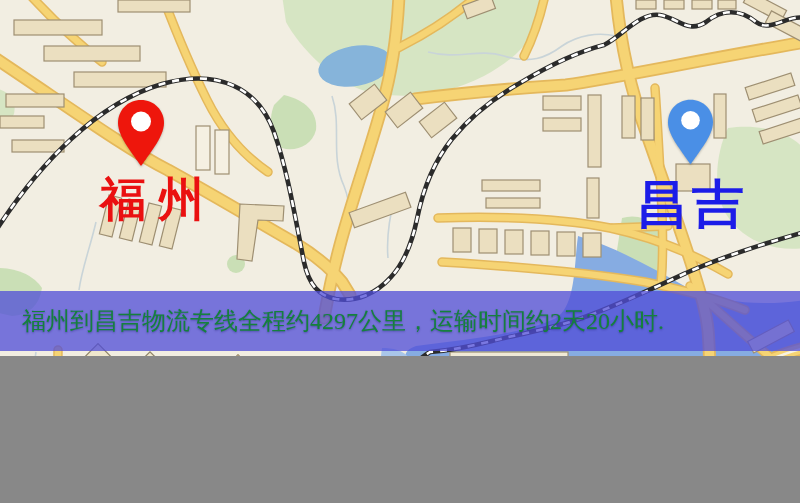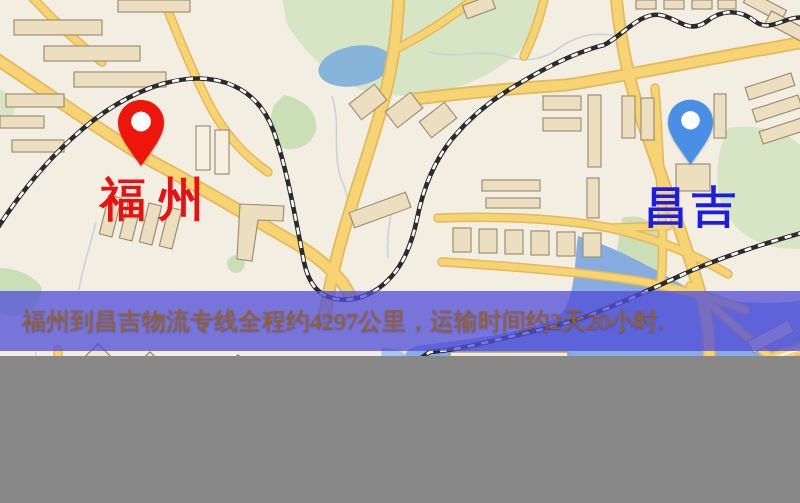--- a/index.html
+++ b/index.html
@@ -9,26 +9,26 @@
     background:#f2eee2;
   }
   .stage svg.map{position:absolute;left:0;top:0;display:block;}
   .pin{position:absolute;}
   .pin svg{display:block;filter:drop-shadow(0 1px 1px rgba(0,0,0,.25));}
   .city-label{
     position:absolute;width:140px;text-align:center;
     font-weight:bold;line-height:1;user-select:none;
   }
   .city-label.origin{left:82px;top:177px;font-size:46px;letter-spacing:12px;color:#ea1010;text-indent:12px;}
-  .city-label.dest{left:620px;top:186px;font-size:44px;letter-spacing:4px;color:#1c1ce8;text-indent:4px;}
+  .city-label.dest{left:620px;top:179px;font-size:52px;letter-spacing:4px;color:#1c1ce8;text-indent:4px;}
   .banner{
     position:absolute;left:0;top:291px;width:800px;height:60px;
     background:rgba(80,78,216,0.76);
     display:flex;align-items:center;
-    color:#a16207;font-size:24px;
+    color:#15803d;font-size:24px;
     padding-left:22px;box-sizing:border-box;
     text-shadow:0 1px 2px rgba(30,30,110,.45);
     white-space:nowrap;
   }
 </style>
 </head>
 <body>
 
 <div class="stage">
 

